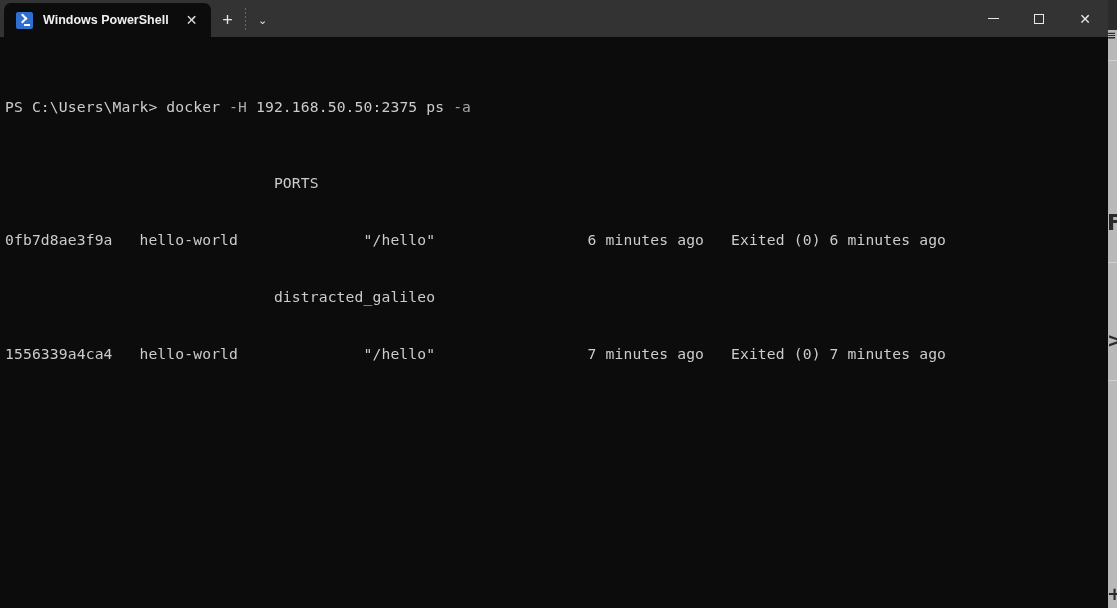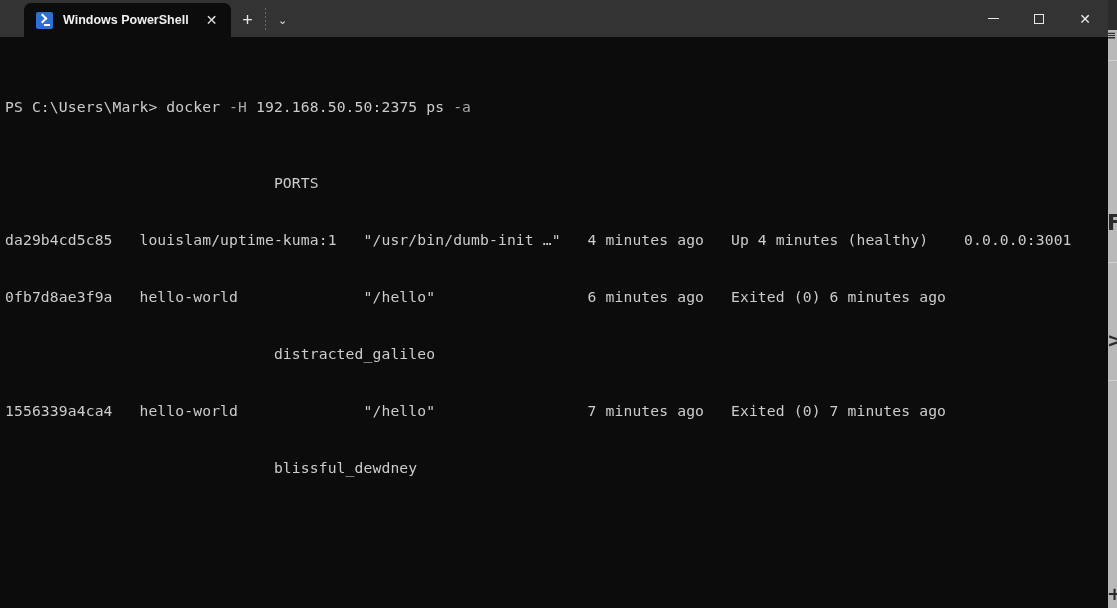--- a/index.html
+++ b/index.html
@@ -63,21 +63,20 @@
     position: relative;
     height: 37px;
     background: #333333;
     display: flex;
     align-items: flex-end;
   }
   #tab-strip {
     display: flex;
     align-items: flex-end;
     height: 37px;
-    padding-left: 20px;
   }
   .tab {
     display: flex;
     align-items: center;
     height: 34px;
     background: #0c0c0c;
     border-radius: 7px 7px 0 0;
     padding: 0 6px 0 12px;
     min-width: 200px;
     box-sizing: border-box;
@@ -261,25 +260,23 @@
       <div class="win-btn close-glyph">✕</div>
     </div>
   </div>
 
   <div id="console-body">
     <div id="console-text">
 
       <div class="line"><span>PS C:\Users\Mark&gt; docker </span><span class="dim">-H</span><span> 192.168.50.50:2375 ps </span><span class="dim">-a</span></div>
 
       <div class="line">                              PORTS</div>
-      <div class="line">da29b4cd5c85   louislam/uptime-kuma:1   "/usr/bin/dumb-init …"   4 minutes ago   Up 4 minutes (healthy)    0.0.0.0:3001</div>
       <div class="line">0fb7d8ae3f9a   hello-world              "/hello"                 6 minutes ago   Exited (0) 6 minutes ago</div>
       <div class="line">                              distracted_galileo</div>
       <div class="line">1556339a4ca4   hello-world              "/hello"                 7 minutes ago   Exited (0) 7 minutes ago</div>
-      <div class="line">                              blissful_dewdney</div>
 
       
 
     </div>
     <div id="console-scroll"></div>
   </div>
 
 </div>
 
 </body></html>

